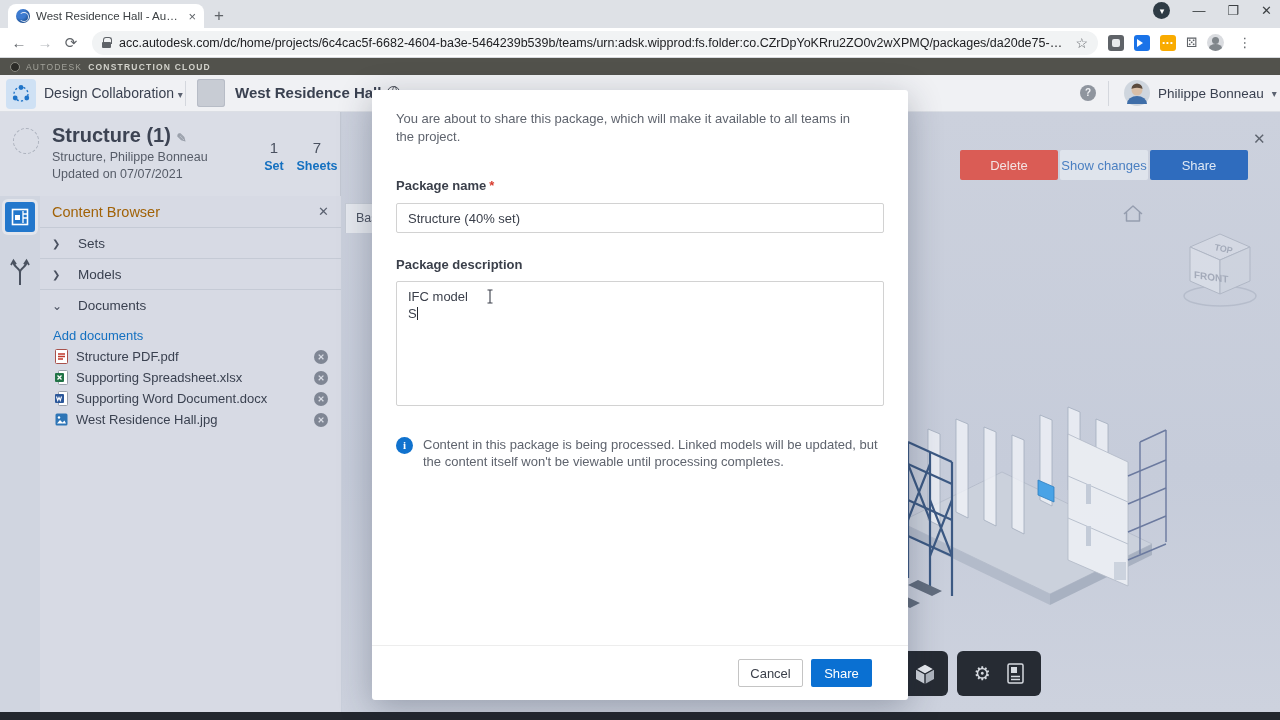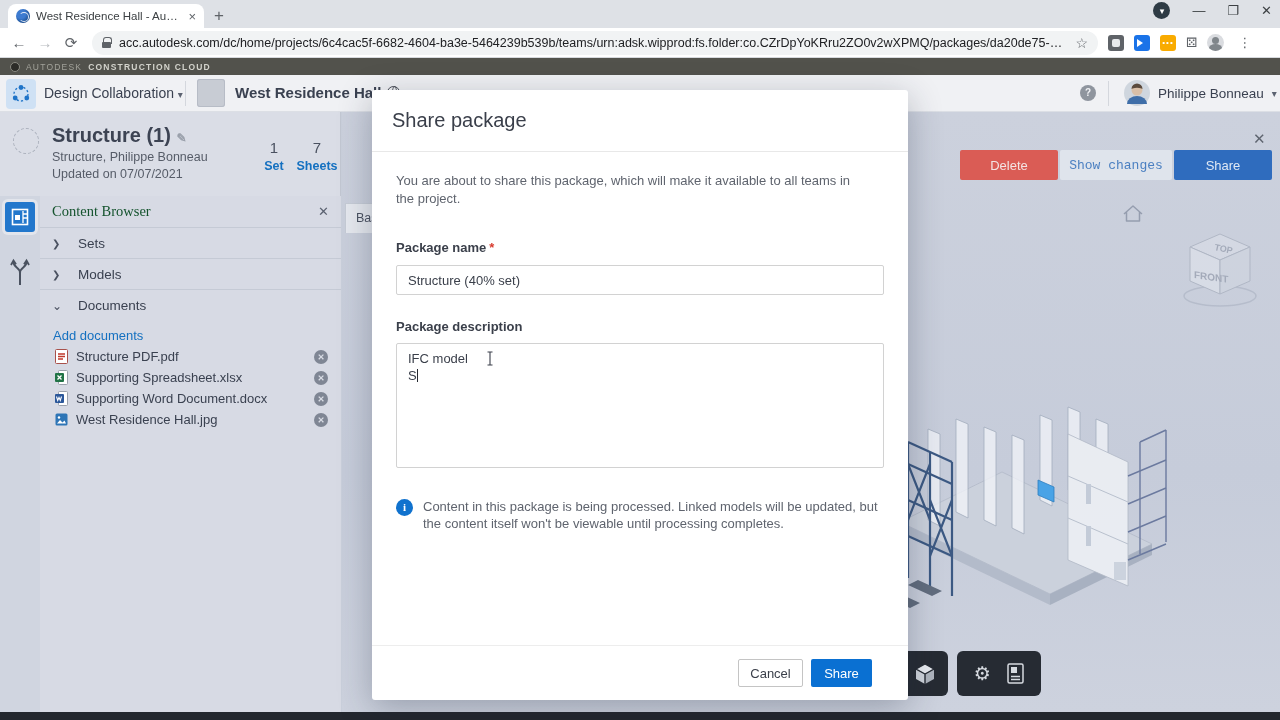--- a/index.html
+++ b/index.html
@@ -73,41 +73,41 @@
   .stat { top:27px; text-align:center; }
   .stat .v { font-size:15px; color:#4a5160; }
   .stat .l { font-size:12.5px; font-weight:bold; color:#1470c0; margin-top:3px; }
 
   .rail { left:0; top:84px; width:40px; height:516px; background:#d0d5e0; }
   .rail-active { left:5px; top:6px; width:30px; height:30px; background:#2277cc; border-radius:3px; display:flex; align-items:center; justify-content:center; box-shadow:0 0 0 3px #e2e5ec; }
   .rail-fork { left:10px; top:62px; }
 
   .cb-panel { left:40px; top:84px; width:301px; height:516px; background:#d7dae4; }
   .cb-head { height:32px; border-bottom:1px solid #c5cad5; display:flex; align-items:center; padding:0 12px; }
-  .cb-title { font-size:14.5px; color:#14532d; flex:1;font-family:Liberation Serif, serif; }
+  .cb-title { font-size:14.5px; color:#a16207; flex:1; }
   .cb-close { font-size:13px; color:#5a6170; }
   .cb-search { height:40px; border-bottom:1px solid #c5cad5; display:flex; align-items:center; padding:0 14px; gap:8px; }
   .cb-search-text { font-size:13.5px; color:#8d93a0; }
   .cb-row { height:31px; border-bottom:1px solid #c5cad5; display:flex; align-items:center; padding:0 12px; gap:16px; }
   .chev { font-size:10px; color:#4a5160; width:10px; }
   .cb-row-label { font-size:13.5px; color:#3a4150; }
   .add-row { height:25px; display:flex; justify-content:flex-start; align-items:center; padding:4px 13px 0; }
   .add-link { font-size:13px; font-weight:500; color:#1470c0; }
   .doc-row { height:21px; display:flex; align-items:center; padding:0 13px 0 15px; gap:8px; }
   .doc-label { font-size:13px; color:#3a4150; flex:1; white-space:nowrap; overflow:hidden; }
   .remove { width:14px; height:14px; border-radius:50%; background:#7f8694; color:#dadde6; font-size:8.5px; font-weight:bold; text-align:center; line-height:14px; }
 
   
   .viewport { left:342px; top:112px; width:938px; height:600px; background:linear-gradient(180deg,#ccd1dd 0%,#c6ccda 60%,#cdd2de 100%); overflow:hidden; }
   .vp-tab { left:3px; top:91px; width:42px; height:30px; background:#e6e9ef; border:1px solid #c6ccd6; border-bottom:none; font-size:12.5px; color:#4a5160; padding:7px 0 0 10px; overflow:hidden; }
   .vp-close { left:911px; top:18px; font-size:15px; color:#5f6570; }
   .vp-btns { left:618px; top:38px; display:flex; gap:2px; }
   .vp-btn { height:30px; font-size:13px; display:flex; align-items:center; justify-content:center; border-radius:2px; }
   .vp-del { width:98px; background:#da5c55; color:#f3e4e4; }
-  .vp-show { width:112px; background:#dfe4ec; color:#4a7fc1;font-family:Liberation Mono, monospace; }
+  .vp-show { width:88px; background:#dfe4ec; color:#4a7fc1; }
   .vp-share { width:98px; background:#2f6cbe; color:#dfe8f4; }
   .home-ico { left:780px; top:92px; opacity:.75; }
   .viewcube { left:830px; top:116px; opacity:.4; }
   .model { left:558px; top:260px; opacity:.92; }
   .vp-toolbar1 { left:560px; top:539px; width:46px; height:45px; background:#262b33; border-radius:6px; display:flex; align-items:center; justify-content:center; }
   .vp-toolbar2 { left:615px; top:539px; width:84px; height:45px; background:#262b33; border-radius:6px; display:flex; align-items:center; justify-content:space-evenly; }
   .gear { font-size:19px; color:#d6dae0; }
 
   .bottom-strip { left:0; top:712px; width:1280px; height:8px; background:#23272e; }
 
@@ -381,23 +381,20 @@
       <rect x="1" y="1" width="15" height="19" rx="1.5" fill="none" stroke="#d6dae0" stroke-width="1.5"></rect>
       <rect x="4" y="4" width="6" height="6" fill="#d6dae0"></rect>
       <path d="M4 13.5 h9 M4 16.5 h9" stroke="#d6dae0" stroke-width="1.5"></path>
     </svg>
   </div>
 </div>
 
 <div class="abs bottom-strip"></div>
 
 <div class="abs modal">
-  <div class="m-head">
-    <span class="m-title">Share package</span>
-  </div>
   <div class="m-body">
     <p class="m-intro">You are about to share this package, which will make it available to all teams in the project.</p>
 
     <div class="m-label">
       <span>Package name</span><span class="req">*</span>
     </div>
     <input class="m-input" value="Structure (40% set)" style="">
 
     <div class="m-label2">Package description</div>
     <div class="m-textarea">

